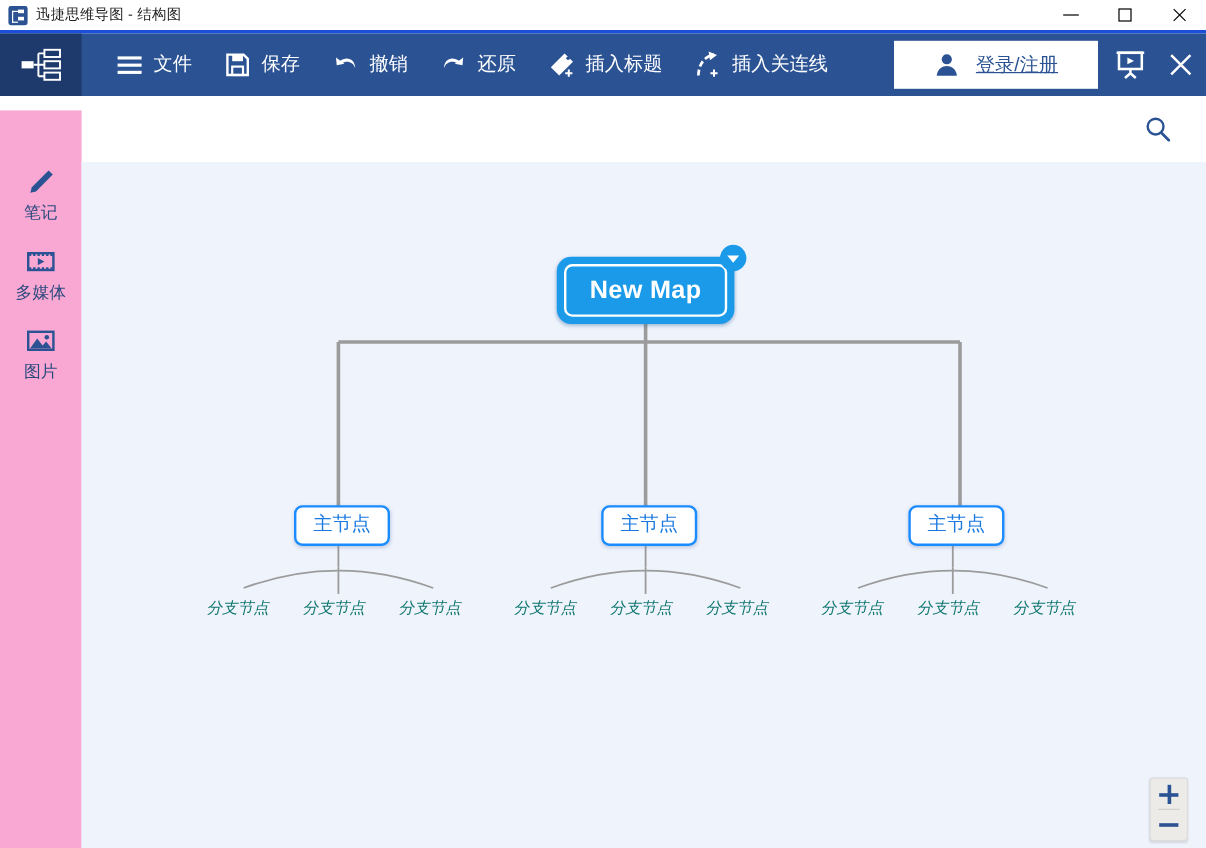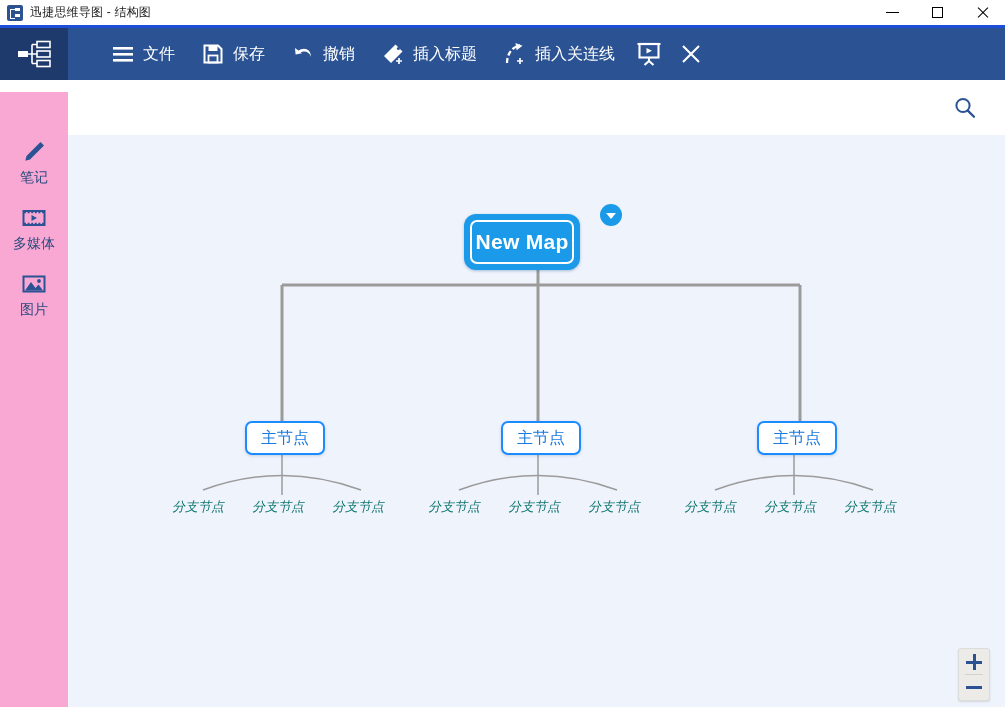--- a/index.html
+++ b/index.html
@@ -49,21 +49,21 @@
   
   .toolbar {
     position: absolute; top: 28px; left: 0; width: 1005px; height: 52px;
     background: #2b5394; display: flex; align-items: center;
   }
   .logo-block {
     width: 68px; height: 52px; background: #1e3a6d;
     display: flex; align-items: center; justify-content: center; flex: none;
   }
   .logo-tree { width: 34px; height: 28px; position: relative; }
-  .tb-items { display: flex; align-items: center; height: 52px; padding-left: 30px; }
+  .tb-items { display: flex; align-items: center; height: 52px; padding-left: 15px; }
   .tb-item {
     display: flex; align-items: center; height: 52px; padding: 0 13px; color: #ffffff;
     font-size: 16px; cursor: default; white-space: nowrap;
   }
   .tb-ico { width: 24px; height: 24px; margin-right: 8px; flex: none; display: block; }
   .tb-label { line-height: 1; }
 
   .login-btn {
     margin-left: auto; width: 170px; height: 40px; background: #ffffff;
     display: flex; align-items: center; justify-content: center; gap: 13px;
@@ -106,21 +106,21 @@
     background: #eff3fc; overflow: hidden;
   }
   .map-svg { position: absolute; left: 0; top: 0; width: 937px; height: 572px; }
 
   .node {
     position: absolute; display: flex; align-items: center; justify-content: center;
     cursor: default; white-space: nowrap;
   }
   
   .node-root {
-    width: 116px; height: 56px; background: #1a9ae8; border-radius: 12px;
+    width: 148px; height: 56px; background: #1a9ae8; border-radius: 12px;
     box-shadow: 0 1px 3px rgba(30,90,150,.35);
   }
   .node-root-inner {
     position: absolute; left: 6px; top: 6px; right: 6px; bottom: 6px;
     border: 2px solid #ffffff; border-radius: 7px;
   }
   .node-root-text {
     position: relative; font-size: 21px; font-weight: bold; color: #ffffff;
     letter-spacing: .3px;
   }
@@ -213,20 +213,27 @@
       </div>
 
       <div class="tb-item">
         <svg class="tb-ico" viewBox="0 0 24 24">
           <path d="M7 9 C13 4.5, 20 7, 20 15 C18.5 9.5, 13 8, 8.5 11" fill="#ffffff"></path>
           <path d="M4 6 L4.6 12.4 L11 11.2 Z" fill="#ffffff"></path>
         </svg>
         <span class="tb-label">撤销</span>
       </div>
 
+      <div class="tb-item">
+        <svg class="tb-ico" viewBox="0 0 24 24">
+          <path d="M17 9 C11 4.5, 4 7, 4 15 C5.5 9.5, 11 8, 15.5 11" fill="#ffffff"></path>
+          <path d="M20 6 L19.4 12.4 L13 11.2 Z" fill="#ffffff"></path>
+        </svg>
+        <span class="tb-label">还原</span>
+      </div>
 
       <div class="tb-item">
         <svg class="tb-ico" viewBox="0 0 24 24">
           <path d="M14.5 2.5 L21.5 9.5 L10 21 L3 14 Z" fill="#ffffff"></path>
           <circle cx="17.4" cy="6.6" r="1.5" fill="#2b5394"></circle>
           <path d="M15 19 H21 M18 16 V22" stroke="#ffffff" stroke-width="1.7" fill="none"></path>
         </svg>
         <span class="tb-label">插入标题</span>
       </div>
 
@@ -234,20 +241,27 @@
         <svg class="tb-ico" viewBox="0 0 24 24">
           <path d="M4 21 C4 12, 9 5, 17 3.5" fill="none" stroke="#ffffff" stroke-width="2.3" stroke-dasharray="5 2.6"></path>
           <path d="M12.5 1 L19.5 3.8 L13.6 8.3 Z" fill="#ffffff"></path>
           <path d="M14 19 H20 M17 16 V22" stroke="#ffffff" stroke-width="1.7" fill="none"></path>
         </svg>
         <span class="tb-label">插入关连线</span>
       </div>
 
     </div>
 
+    <div class="login-btn">
+      <svg class="login-ico" viewBox="0 0 24 24">
+        <circle cx="12" cy="7" r="4.6" fill="#2b5394"></circle>
+        <path d="M2.8 22 C3.6 15.6, 8 13.2, 12 13.2 C16 13.2, 20.4 15.6, 21.2 22 Z" fill="#2b5394"></path>
+      </svg>
+      <span class="login-text">登录/注册</span>
+    </div>
 
     <div class="tb-right-btn">
       <svg width="26" height="26" viewBox="0 0 26 26">
         <rect x="3.5" y="3" width="19" height="13.5" fill="none" stroke="#ffffff" stroke-width="2.1"></rect>
         <path d="M10.5 7 L16 9.8 L10.5 12.6 Z" fill="#ffffff"></path>
         <path d="M1.5 3 H24.5" stroke="#ffffff" stroke-width="2.1"></path>
         <path d="M13 16.5 V20 M13 20 L8.5 24 M13 20 L17.5 24" stroke="#ffffff" stroke-width="2.1" fill="none"></path>
       </svg>
     </div>
 

